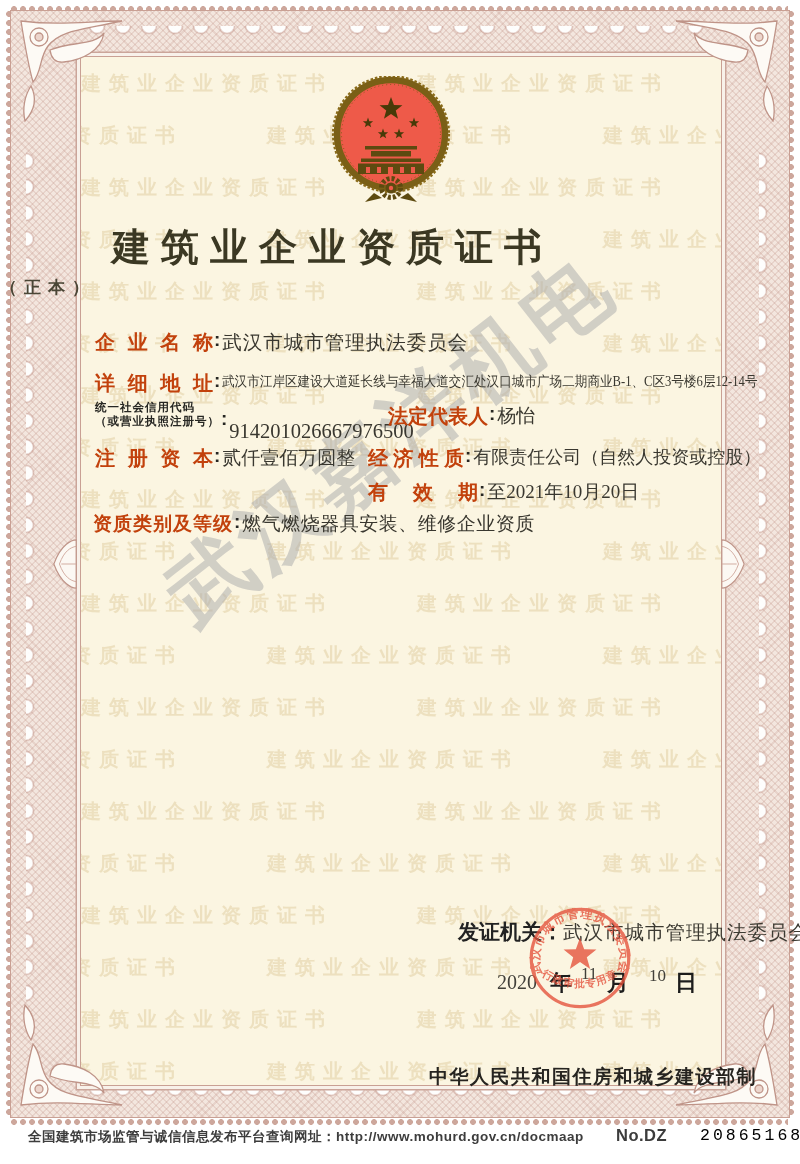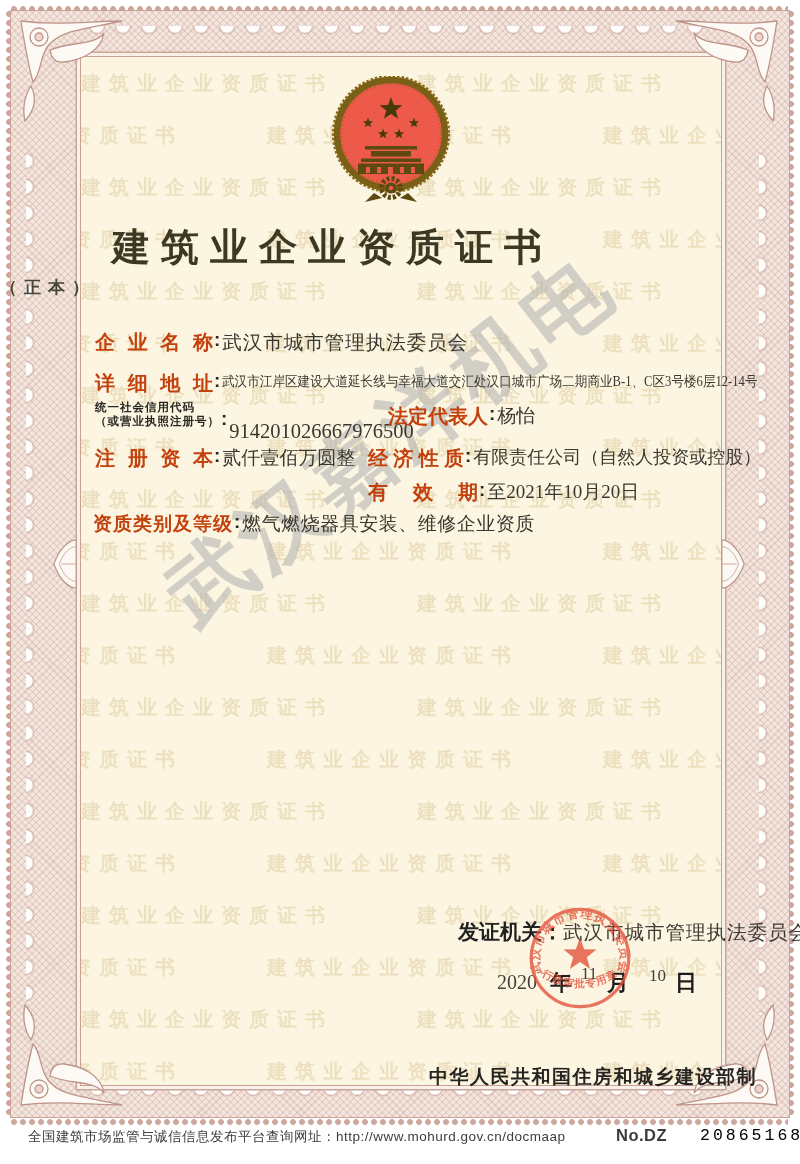--- a/index.html
+++ b/index.html
@@ -52,21 +52,21 @@
   .fvalue{font-family:"Liberation Serif",serif;color:#39372f;font-size:19px;vertical-align:top;}
   .small-label{font-weight:700;color:#262622;font-size:11.5px;line-height:14px;letter-spacing:1px;}
   .watermark{left:90px;top:270px;width:600px;height:340px;display:flex;align-items:center;
              justify-content:center;transform:rotate(-38deg);font-size:84px;font-weight:700;
              letter-spacing:6px;color:rgba(175,175,175,.55);pointer-events:none;}
   .issuer-label{font-weight:700;font-size:21px;color:#222;margin-top:15px;}
   .issuer-value{font-family:"Liberation Serif",serif;font-size:19.5px;color:#3c3a32;letter-spacing:1px;}
   .date-num{font-family:"Liberation Serif",serif;color:#42403a;}
   .date-unit{font-weight:700;font-size:22px;color:#1c1c1c;}
   .ministry{font-weight:700;font-size:19px;letter-spacing:1.5px;color:#262420;margin-top:48px;}
-  .footer-left{left:28px;top:1128px;font-size:13.5px;font-weight:400;letter-spacing:.5px;color:#3d3d3d;}
+  .footer-left{left:28px;top:1128px;font-size:13.5px;font-weight:700;letter-spacing:.5px;color:#3d3d3d;}
   .serial-prefix{left:616px;top:1126px;font-size:16.5px;font-weight:700;color:#3c3c3c;letter-spacing:.5px;}
   .serial-number{left:700px;top:1126px;font-size:16.5px;font-family:Liberation Mono, monospace;
                  color:#000000;letter-spacing:3px;}
 </style>
 </head>
 <body>
 
 <div class="page">
 
   <div class="scallop-top"></div>

